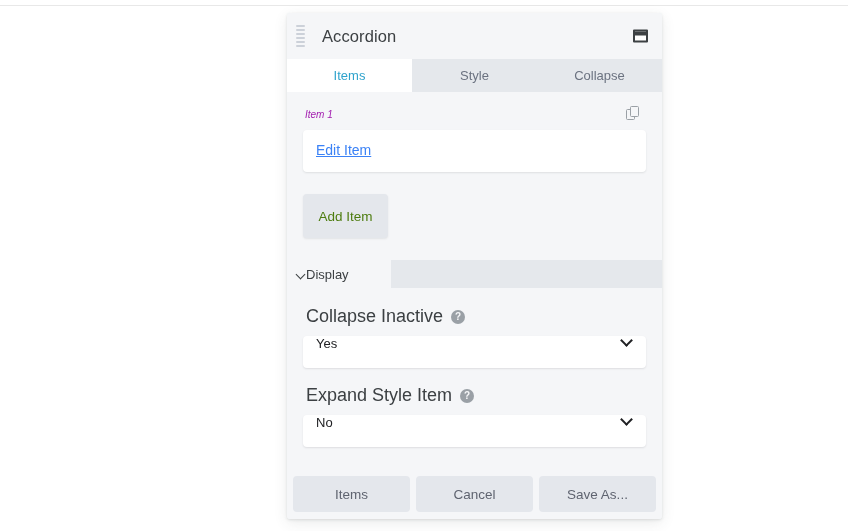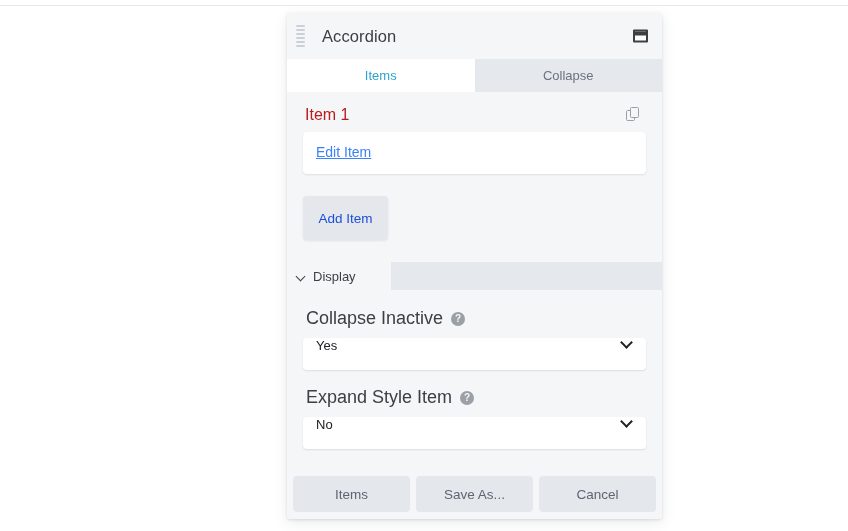--- a/index.html
+++ b/index.html
@@ -117,22 +117,23 @@
     position: relative;
     padding: 0 8px;
   }
   .item-head {
     display: flex;
     align-items: center;
     justify-content: space-between;
     padding: 0 2px 8px 2px;
   }
   .item-label {
-    font-size: 16px;
-    color: #b91c1c;
+    font-size: 10px;
+    color: #a21caf;
+    font-style: italic;
   }
   .copy-icon {
     width: 16px;
     height: 16px;
     position: relative;
     cursor: pointer;
     margin-right: 2px;
   }
   .copy-icon .sheet-back {
     position: absolute;
@@ -169,37 +170,36 @@
   }
   .add-item-btn {
     margin: 22px 0 0 8px;
     width: 85px;
     height: 44px;
     background: #e4e7ec;
     border: none;
     border-radius: 4px;
     font-family: "Liberation Sans", sans-serif;
     font-size: 13.5px;
-    color: #1d4ed8;
+    color: #4d7c0f;
     cursor: pointer;
     box-shadow: 0 1px 2px rgba(60,64,67,.10);
   }
 
   
   .section-tabbar {
     display: flex;
     height: 28px;
     background: #e5e8ec;
   }
   .section-tab {
     min-width: 80px;
     padding: 0 14px 0 10px;
     display: flex;
     align-items: center;
-    gap: 7px;
     background: #f5f6f8;
     font-size: 13px;
     color: #3c4043;
     cursor: pointer;
     user-select: none;
   }
   .chev {
     width: 9px;
     height: 9px;
     position: relative;
@@ -313,20 +313,21 @@
         <i></i>
         <i></i>
         <i></i>
     </div>
     <div class="panel-title">Accordion</div>
     <div class="window-icon"></div>
   </div>
 
   <div class="tabs">
     <div class="tab active">Items</div>
+    <div class="tab">Style</div>
     <div class="tab">Collapse</div>
   </div>
 
   <div class="items-pane">
     <div class="item-row">
       <div class="item-head">
         <span class="item-label">Item 1</span>
         <span class="copy-icon">
           <span class="sheet-back"></span>
           <span class="sheet-front"></span>
@@ -367,17 +368,17 @@
       <div class="select">
         <span>No</span>
         <span class="select-chev"></span>
       </div>
     </div>
 
   </div>
 
   <div class="footer">
     <button class="footer-btn">Items</button>
+    <button class="footer-btn">Cancel</button>
     <button class="footer-btn">Save As...</button>
-    <button class="footer-btn">Cancel</button>
   </div>
 
 </div>
 
 </body></html>

